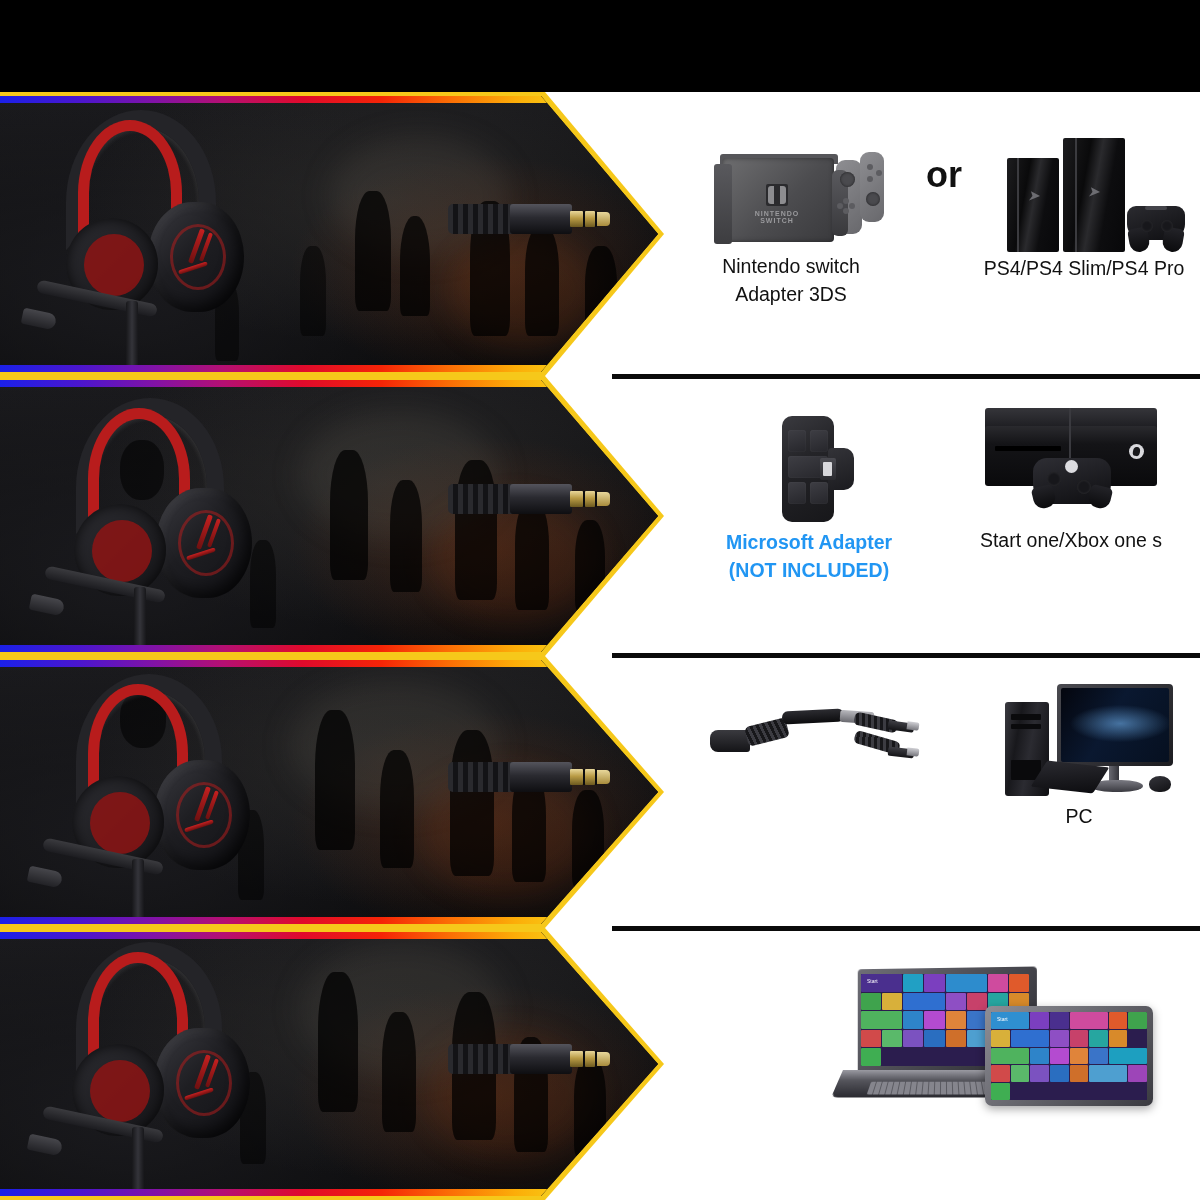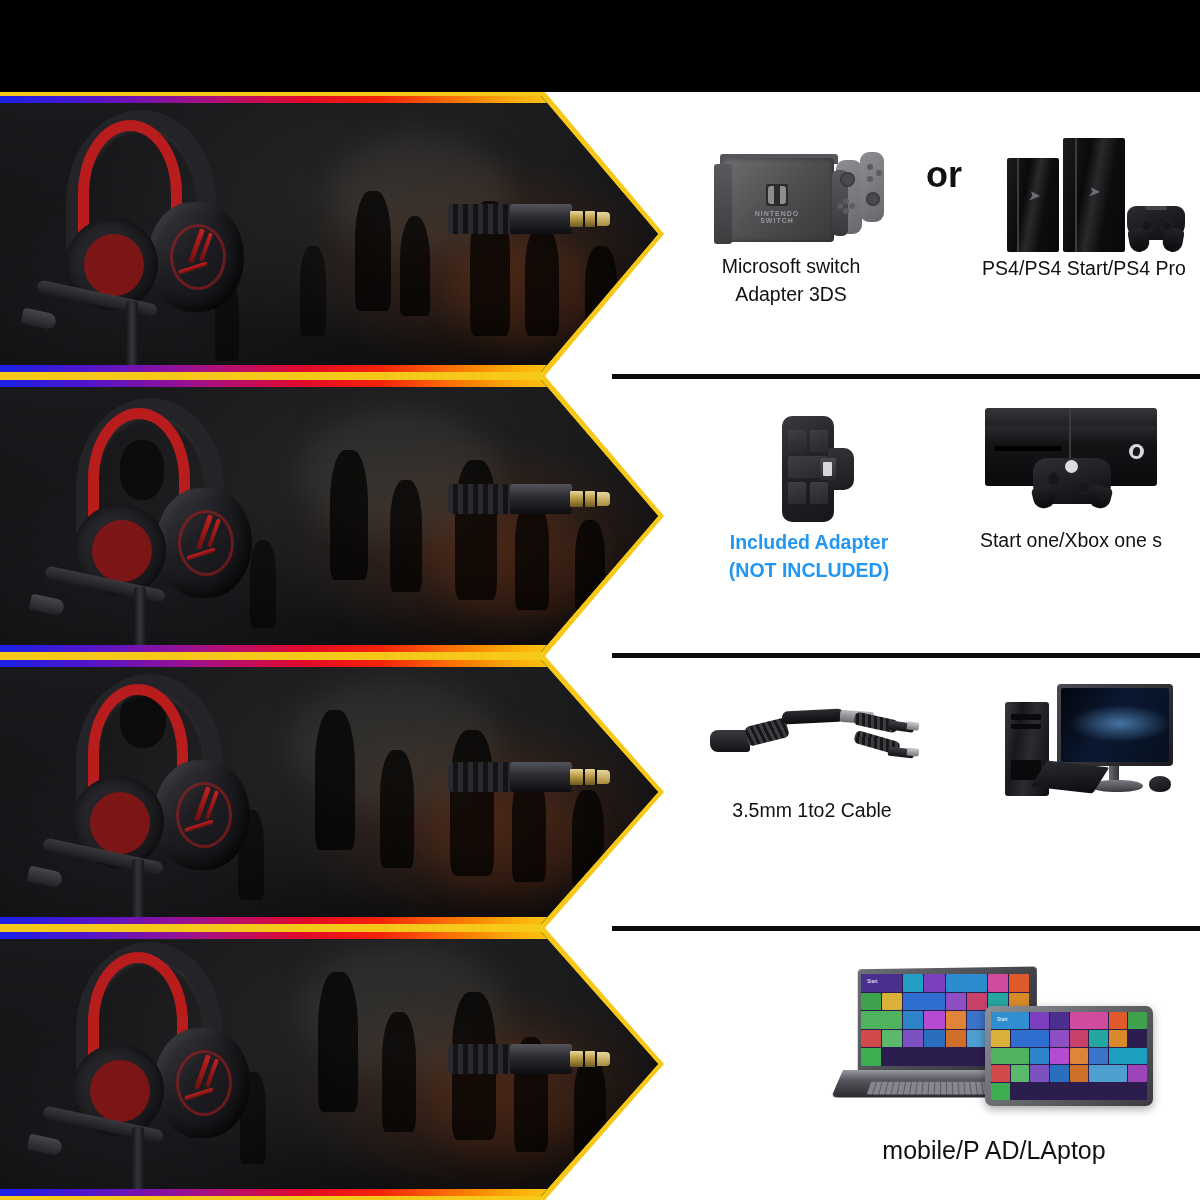--- a/index.html
+++ b/index.html
@@ -620,42 +620,42 @@
           <div class="ns-stick" style="left:142px;top:32px;width:15px;height:15px;"></div>
           <div class="ns-stick" style="left:168px;top:52px;width:14px;height:14px;"></div>
           <div class="ns-btn" style="left:145px;top:58px;width:6px;height:6px;"></div>
           <div class="ns-btn" style="left:145px;top:68px;width:6px;height:6px;"></div>
           <div class="ns-btn" style="left:139px;top:63px;width:6px;height:6px;"></div>
           <div class="ns-btn" style="left:151px;top:63px;width:6px;height:6px;"></div>
           <div class="ns-btn" style="left:169px;top:24px;width:6px;height:6px;"></div>
           <div class="ns-btn" style="left:178px;top:30px;width:6px;height:6px;"></div>
           <div class="ns-btn" style="left:169px;top:36px;width:6px;height:6px;"></div>
         </div>
-        <div class="item-label">Microsoft switch</div>
+        <div class="item-label">Nintendo switch</div>
         <div class="item-label">Adapter 3DS</div>
       </div>
 
       <div class="or-word" style="left:262px;top:62px;">or</div>
 
       <div class="item" style="left:305px;top:40px;width:230px;">
         <div class="item-art" style="width:210px;height:122px;">
           <div class="ps4-console" style="left:28px;top:26px;width:52px;height:94px;"></div>
           <div class="ps4-split" style="left:38px;top:26px;height:94px;"></div>
           <div class="ps4-logo" style="left:50px;top:56px;">➤</div>
           <div class="ps4-console" style="left:84px;top:6px;width:62px;height:114px;"></div>
           <div class="ps4-split" style="left:96px;top:6px;height:114px;"></div>
           <div class="ps4-logo" style="left:110px;top:52px;">➤</div>
           <div class="ds-pad" style="left:148px;top:74px;width:58px;height:34px;"></div>
           <div class="ds-lightbar" style="left:166px;top:74px;width:22px;height:4px;"></div>
           <div class="ds-handle" style="left:150px;top:96px;width:20px;height:24px;transform:rotate(-10deg);"></div>
           <div class="ds-handle" style="left:184px;top:96px;width:20px;height:24px;transform:rotate(10deg);"></div>
           <div class="ds-stick" style="left:162px;top:88px;width:12px;height:12px;"></div>
           <div class="ds-stick" style="left:182px;top:88px;width:12px;height:12px;"></div>
         </div>
-        <div class="item-label">PS4/PS4 Start/PS4 Pro</div>
+        <div class="item-label">PS4/PS4 Slim/PS4 Pro</div>
       </div>
     </div>
   </div>
   <div class="row-divider rd-1"></div>
 
   <div class="row row-2">
 
     <div class="photo-panel">
       <div class="photo-inner">
         <div class="battle-bg"></div>
@@ -706,21 +706,21 @@
           <div class="xa-body" style="left:28px;top:6px;width:52px;height:106px;"></div>
           <div class="xa-btn" style="left:34px;top:20px;width:18px;height:22px;"></div>
           <div class="xa-btn" style="left:56px;top:20px;width:18px;height:22px;"></div>
           <div class="xa-btn" style="left:34px;top:46px;width:40px;height:22px;"></div>
           <div class="xa-btn" style="left:34px;top:72px;width:18px;height:22px;"></div>
           <div class="xa-btn" style="left:56px;top:72px;width:18px;height:22px;"></div>
           <div class="xa-wing" style="left:74px;top:38px;width:26px;height:42px;"></div>
           <div class="xa-port" style="left:66px;top:48px;width:16px;height:22px;"></div>
           <div class="xa-usb" style="left:69px;top:52px;width:9px;height:14px;"></div>
         </div>
-        <div class="item-label blue">Included Adapter</div>
+        <div class="item-label blue">Microsoft Adapter</div>
         <div class="item-label blue">(NOT INCLUDED)</div>
       </div>
 
       <div class="item" style="left:282px;top:22px;width:250px;">
         <div class="item-art" style="width:200px;height:128px;">
           <div class="xb-top" style="left:14px;top:10px;width:172px;height:22px;"></div>
           <div class="xb-console" style="left:14px;top:28px;width:172px;height:60px;"></div>
           <div class="xb-vline" style="left:98px;top:10px;height:78px;"></div>
           <div class="xb-slot" style="left:24px;top:48px;width:66px;height:5px;"></div>
           <div class="xb-logo" style="left:158px;top:46px;"></div>
@@ -790,36 +790,36 @@
           <div class="cab-coil" style="left:44px;top:36px;width:42px;height:20px;transform:rotate(-14deg);"></div>
           <div class="cab-wire" style="left:80px;top:24px;width:62px;height:13px;transform:rotate(-3deg);"></div>
           <div class="cab-sleeve" style="left:138px;top:25px;width:34px;height:12px;transform:rotate(4deg);"></div>
           <div class="cab-coil" style="left:152px;top:30px;width:44px;height:13px;transform:rotate(12deg);"></div>
           <div class="cab-coil" style="left:152px;top:50px;width:46px;height:13px;transform:rotate(16deg);"></div>
           <div class="cab-jack" style="left:186px;top:36px;width:26px;height:9px;transform:rotate(8deg);"></div>
           <div class="cab-tip" style="left:205px;top:36px;width:12px;height:8px;transform:rotate(8deg);"></div>
           <div class="cab-jack" style="left:186px;top:62px;width:26px;height:9px;transform:rotate(6deg);"></div>
           <div class="cab-tip" style="left:205px;top:62px;width:12px;height:8px;transform:rotate(6deg);"></div>
         </div>
-        <div class="item-label">3.5mm 1to2 Cable</div>
       </div>
 
       <div class="item" style="left:300px;top:22px;width:230px;">
         <div class="item-art" style="width:200px;height:124px;">
           <div class="pc-tower" style="left:26px;top:24px;width:44px;height:94px;"></div>
           <div class="pc-tower-bay" style="left:32px;top:36px;width:30px;height:6px;"></div>
           <div class="pc-tower-bay" style="left:32px;top:46px;width:30px;height:5px;"></div>
           <div class="pc-tower-bay" style="left:32px;top:82px;width:30px;height:20px;"></div>
           <div class="pc-monitor-frame" style="left:78px;top:6px;width:116px;height:82px;"></div>
           <div class="pc-screen" style="left:82px;top:10px;width:108px;height:74px;"></div>
           <div class="pc-stand-neck" style="left:130px;top:88px;width:10px;height:18px;"></div>
           <div class="pc-stand-base" style="left:112px;top:102px;width:52px;height:12px;"></div>
           <div class="pc-keyboard" style="left:58px;top:86px;width:66px;height:26px;"></div>
           <div class="pc-mouse" style="left:170px;top:98px;width:22px;height:16px;"></div>
         </div>
+        <div class="item-label">PC</div>
       </div>
     </div>
   </div>
   <div class="row-divider rd-3"></div>
 
   <div class="row row-4">
 
     <div class="photo-panel">
       <div class="photo-inner">
         <div class="battle-bg"></div>
@@ -929,18 +929,17 @@
             <div class="tile" style="background:#5ab96a;"></div>
             <div class="tile" style="background:#7b52c0;"></div>
             <div class="tile" style="background:#2a6ec0;"></div>
             <div class="tile" style="background:#cf6f2a;"></div>
             <div class="tile" style="background:#4e9fd0;grid-column:span 2;"></div>
             <div class="tile" style="background:#9d45b8;"></div>
             <div class="tile" style="background:#3fae52;"></div>
           </div>
           <div class="tile-start" style="left:168px;top:50px;">Start</div>
         </div>
-        <div class="item-label" style="font-size:25px;margin-top:14px;">mobile/P AD/LAptop</div>
       </div>
     </div>
   </div>
 
 </div>
 
 </body></html>

